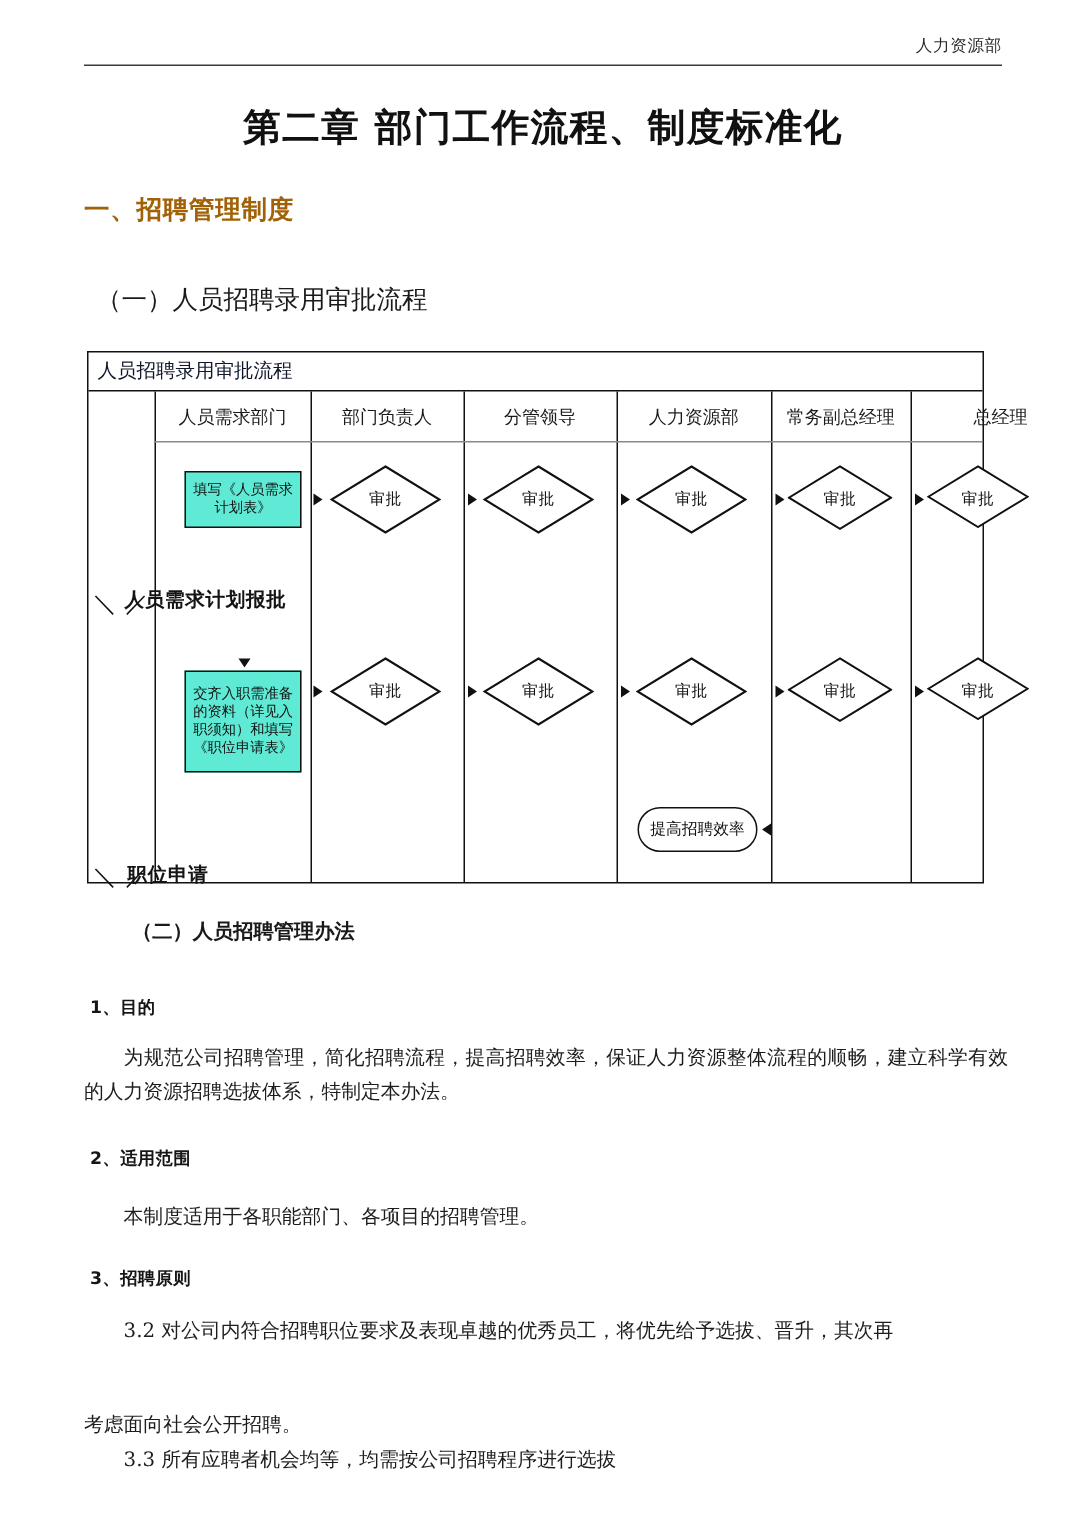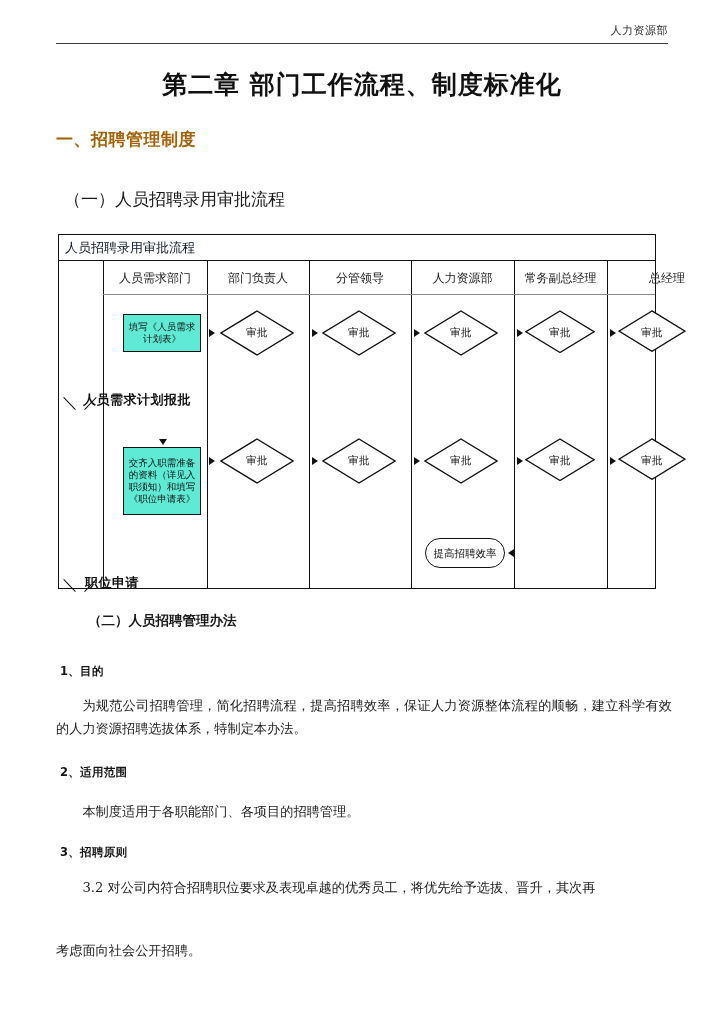--- a/index.html
+++ b/index.html
@@ -427,16 +427,17 @@
   <div class="h3 h3-1">1、目的</div>
   <div class="para indent p-purpose">为规范公司招聘管理，简化招聘流程，提高招聘效率，保证人力资源整体流程的顺畅，建立科学有效的人力资源招聘选拔体系，特制定本办法。</div>
 
   <div class="h3 h3-2">2、适用范围</div>
   <div class="para indent p-scope">本制度适用于各职能部门、各项目的招聘管理。</div>
 
   <div class="h3 h3-3">3、招聘原则</div>
   <div class="para p-rules">
     <div class="rule-line">3.2 对公司内符合招聘职位要求及表现卓越的优秀员工，将优先给予选拔、晋升，其次再</div>
     <div class="rule-line cont">考虑面向社会公开招聘。</div>
+    <div class="rule-line">3.3 所有应聘者机会均等，均需按公司招聘程序进行选拔</div>
   </div>
 
 
 </div>
 
 </body></html>

